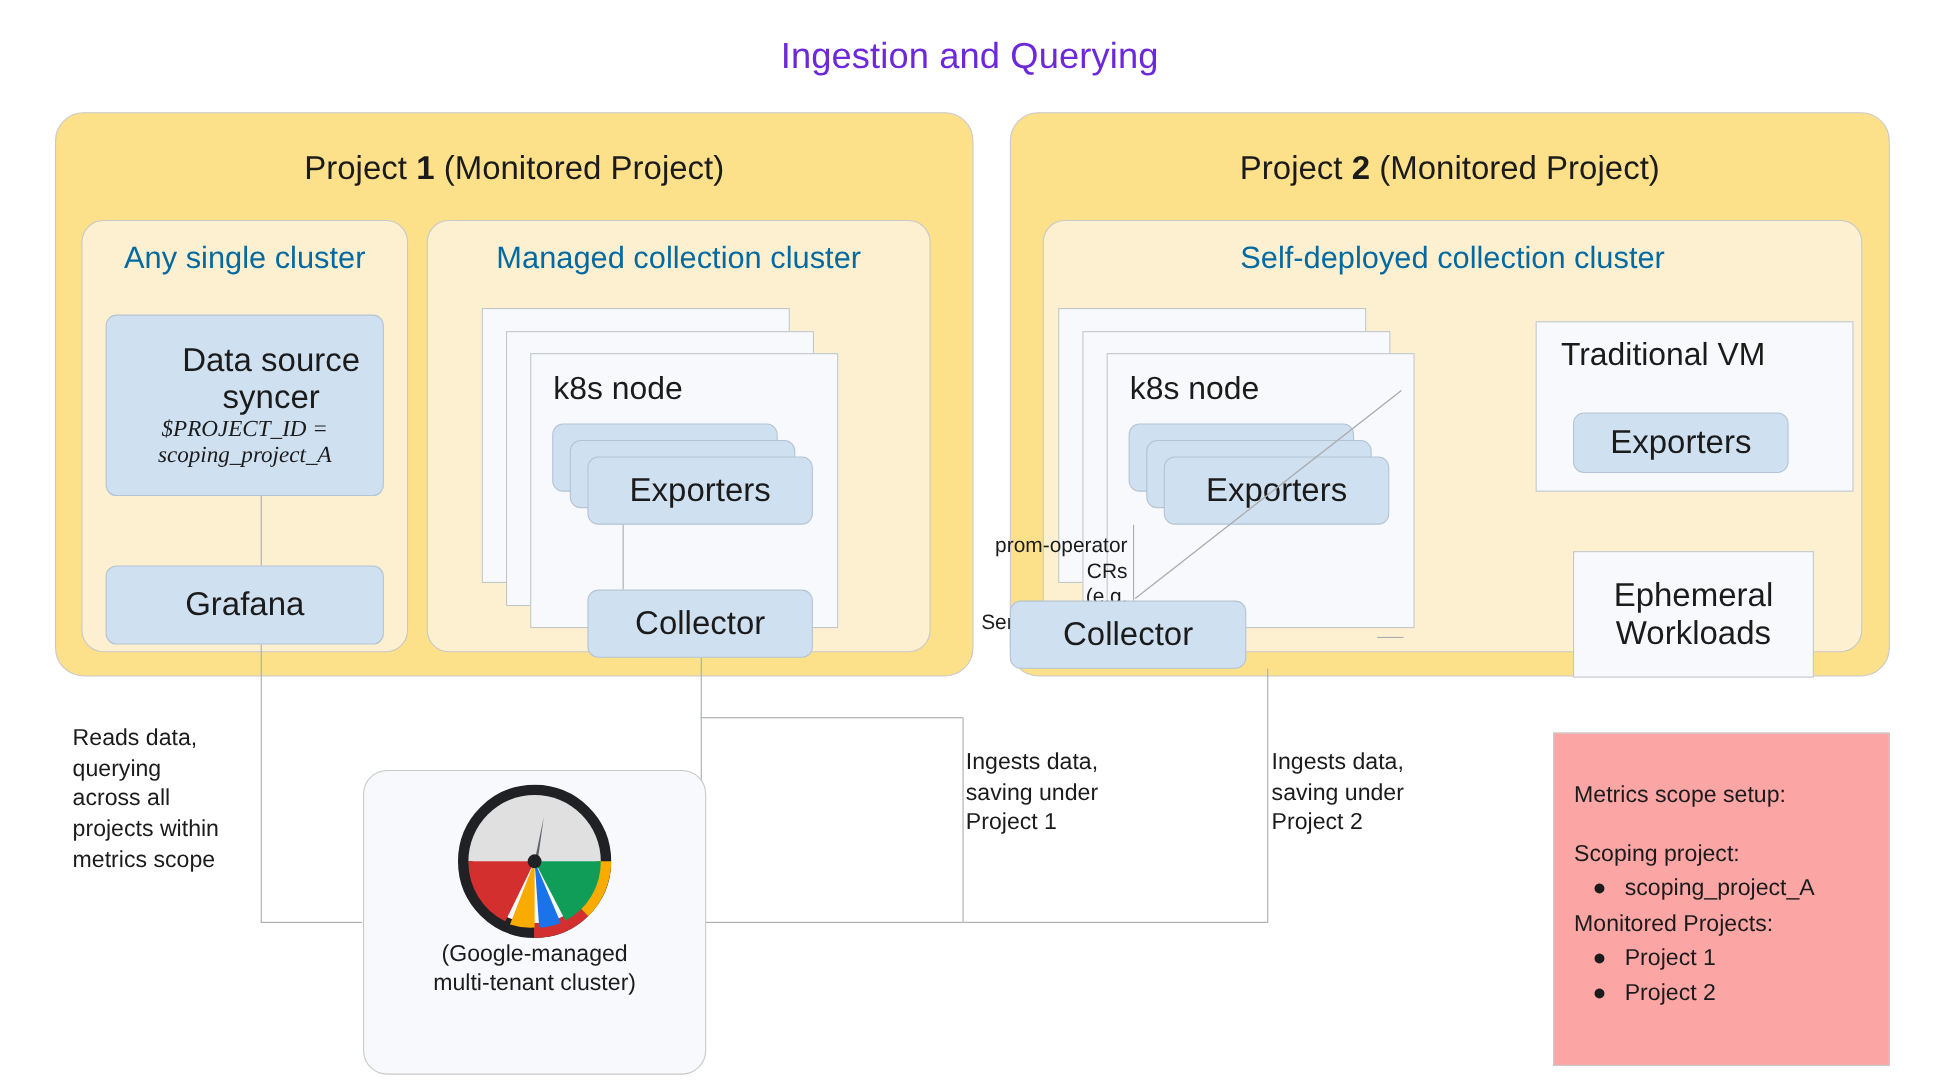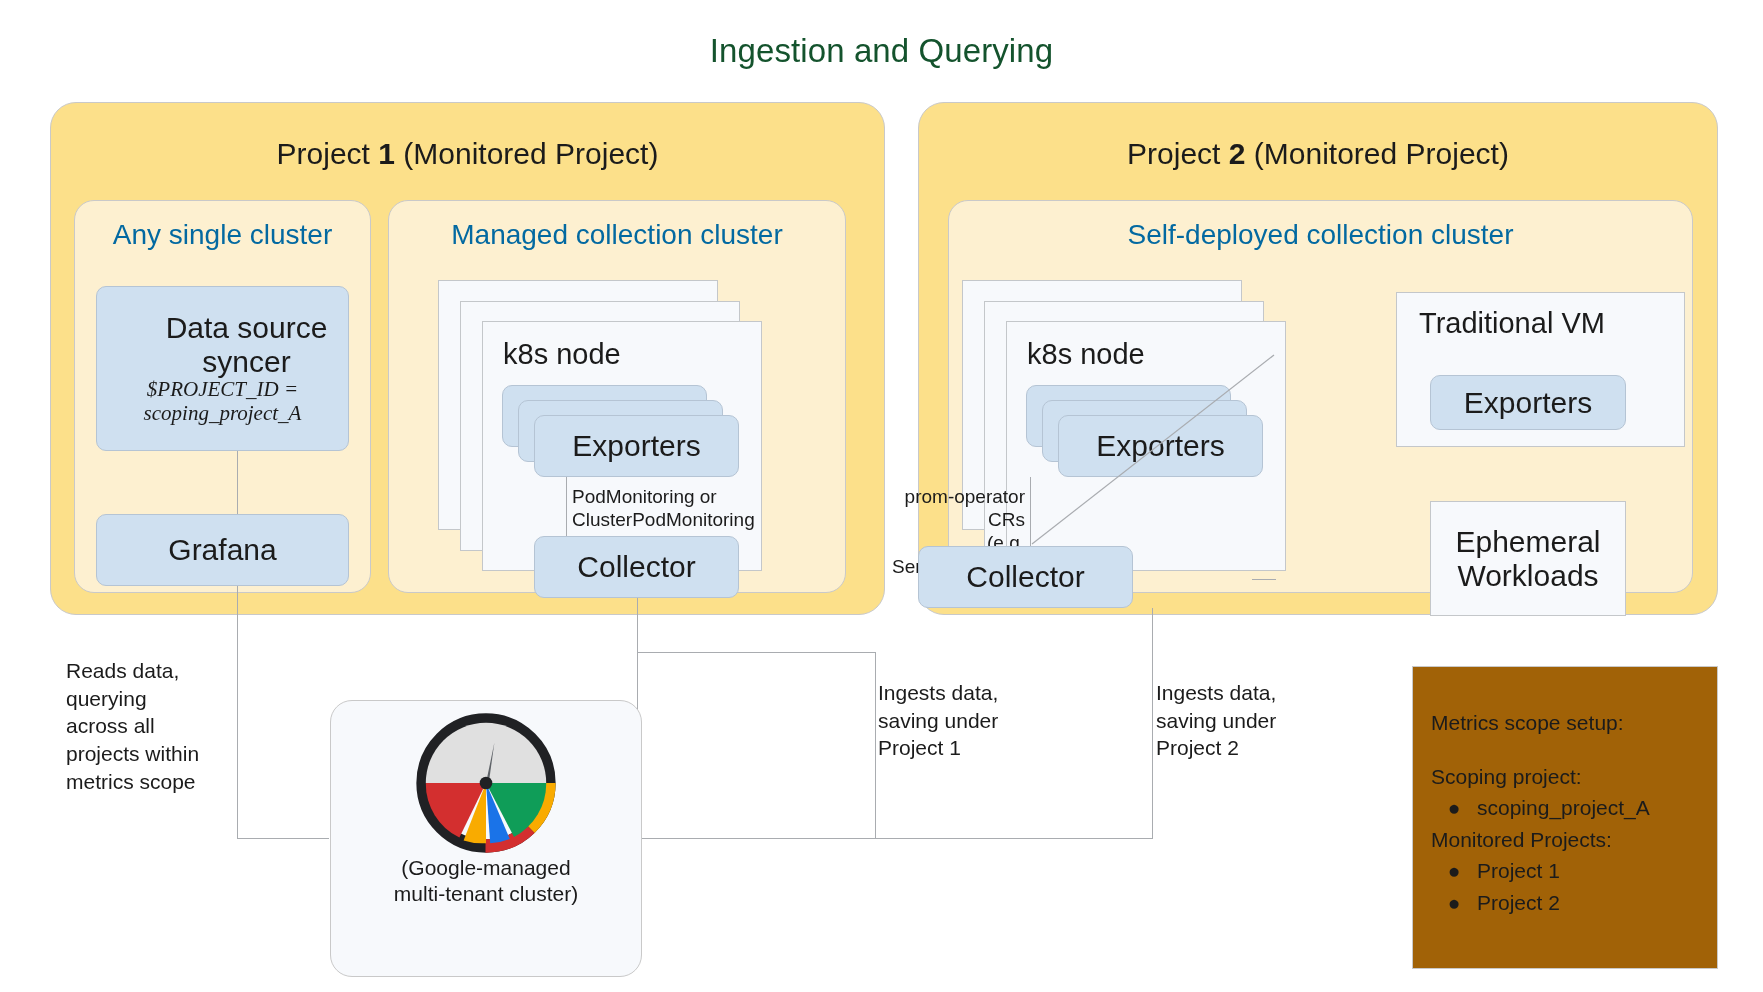--- a/index.html
+++ b/index.html
@@ -10,21 +10,21 @@
     background:#ffffff;
     font-family:"Liberation Sans", sans-serif;
     color:#1b1b1b;
     overflow:hidden;
   }
   #stage { position:absolute; inset:0; }
 
   
   .diagram-title {
     position:absolute; left:0; top:32px; width:1763px;
-    text-align:center; font-size:33px; font-weight:400; color:#14532d;
+    text-align:center; font-size:33px; font-weight:400; color:#6d28d9;
     letter-spacing:0.1px;
   }
 
   
   .project-panel {
     position:absolute;
     background:#FCE08A;
     border:1px solid #c9c9c9;
     border-radius:26px;
   }
@@ -93,21 +93,21 @@
     border:1px solid #c9c9c9;
     border-radius:22px;
     display:flex; flex-direction:column; align-items:center;
   }
   .monarch-title { font-size:31px; color:#1b1b1b; margin-top:4px; }
   .monarch-sub { font-size:21px; color:#1b1b1b; text-align:center; line-height:1.22; margin-top:2px; white-space:pre-line; }
 
   
   .legend-card {
     position:absolute;
-    background:#a16207;
+    background:#fca5a5;
     border:1px solid #c9c9c9;
   }
   .legend-body { font-size:21px; line-height:1.5; color:#1b1b1b; }
   .legend-li { display:flex; }
   .legend-bullet { width:46px; text-align:center; }
 </style>
 </head>
 <body>
 
 <div id="stage">
@@ -147,22 +147,20 @@
     <div class="node-card-label" style="left:20px; top:16px;">k8s node</div>
   </div>
 
   <div class="blue-box" style="left:502px; top:385px; width:205px; height:62px;"></div>
   <div class="blue-box" style="left:518px; top:400px; width:205px; height:62px;"></div>
   <div class="blue-box" style="left:534px; top:415px; width:205px; height:62px;">
     <span class="bb-main">Exporters</span>
   </div>
 
   <div class="line-v" style="left:566px; top:477px; height:59px;"></div>
-  <div class="edge-label" style="left:572px; top:485px; text-align:left;">PodMonitoring or
-ClusterPodMonitoring</div>
 
   <div class="blue-box" style="left:534px; top:536px; width:205px; height:62px;">
     <span class="bb-main">Collector</span>
   </div>
 
   <div class="project-panel" style="left:918px; top:102px; width:800px; height:513px;">
     <div class="project-title">
       <span>Project </span><b>2</b><span> (Monitored Project)</span>
     </div>
   </div>
@@ -198,21 +196,21 @@
 
   <div class="line-h" style="left:1252px; top:579px; width:24px;"></div>
 
   <div class="node-card" style="left:1396px; top:292px; width:289px; height:155px;">
     <div class="node-card-label" style="left:22px; top:14px;">Traditional VM</div>
   </div>
   <div class="blue-box" style="left:1430px; top:375px; width:196px; height:55px;">
     <span class="bb-main">Exporters</span>
   </div>
 
-  <div class="node-card" style="left:1430px; top:501px; width:196px; height:115px; display:flex; align-items:center; justify-content:center;">
+  <div class="node-card" style="left:1430px; top:501px; width:219px; height:115px; display:flex; align-items:center; justify-content:center;">
     <div style="font-size:30px; line-height:1.12; text-align:center; white-space:pre-line;">Ephemeral
 Workloads</div>
   </div>
 
   <div class="line-v" style="left:237px; top:586px; height:253px;"></div>
   <div class="line-h" style="left:237px; top:838px; width:92px;"></div>
 
   <div class="line-v" style="left:637px; top:598px; height:240px;"></div>
   <div class="line-h" style="left:637px; top:652px; width:238px;"></div>
   <div class="line-v" style="left:875px; top:652px; height:186px;"></div>

